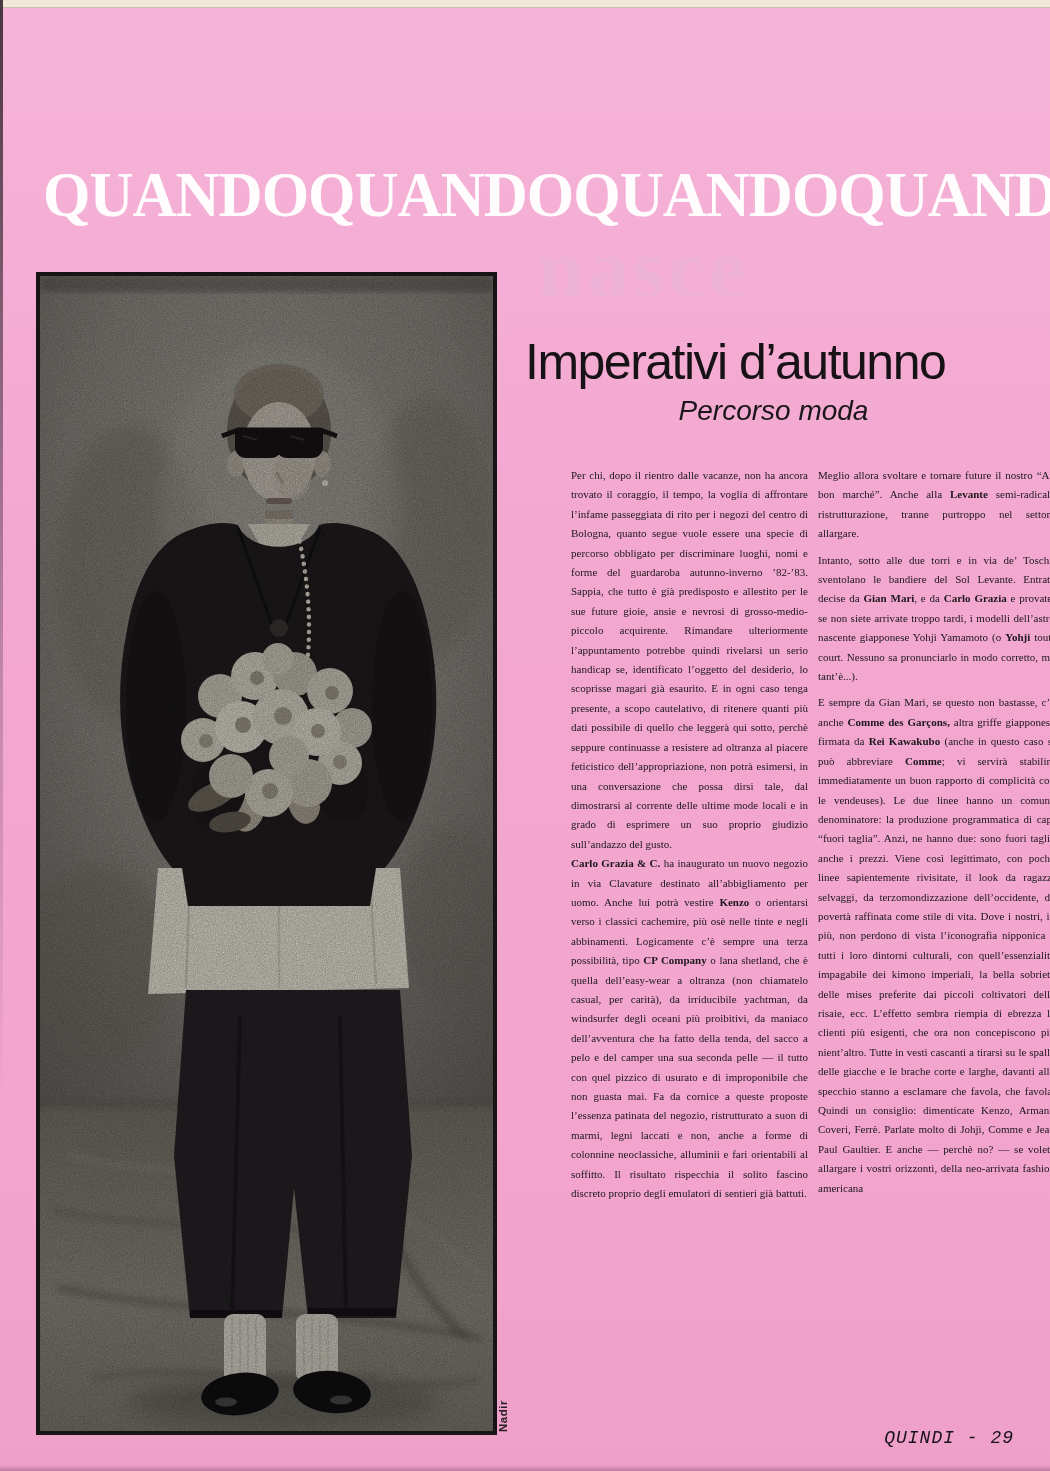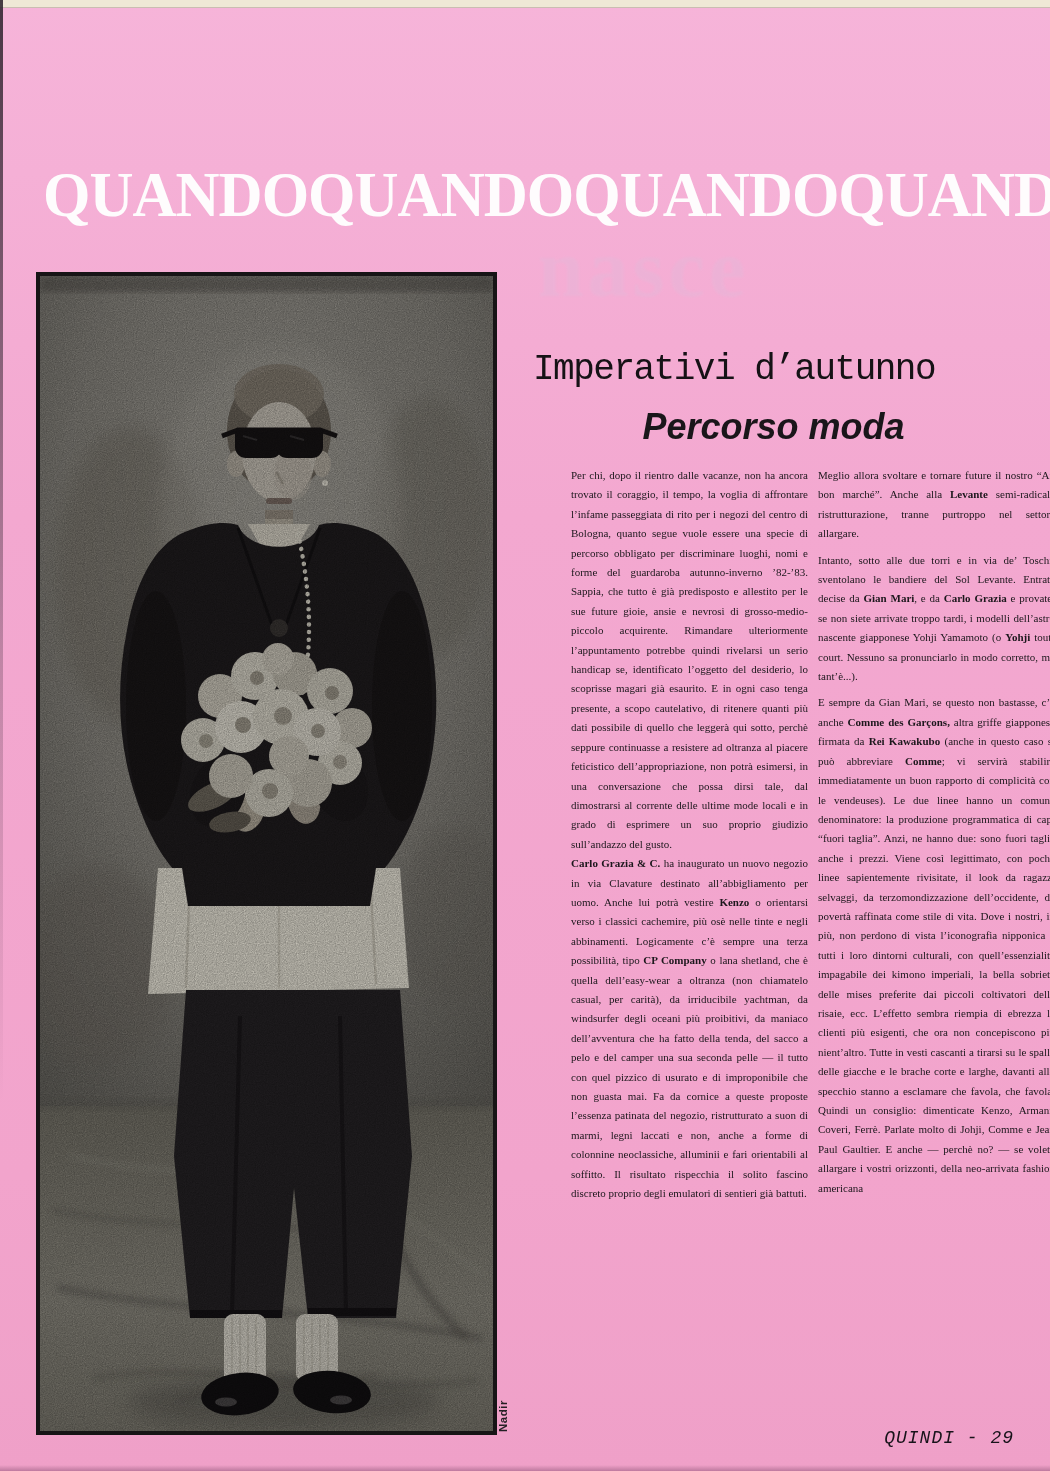--- a/index.html
+++ b/index.html
@@ -17,24 +17,24 @@
   .masthead span{font-family:"Liberation Serif",serif;font-weight:bold;font-size:61px;line-height:66px;
                  color:#fefcfd;transform:scaleY(1.05);letter-spacing:-1px;white-space:nowrap;}
 
   .photo{position:absolute;left:36px;top:272px;width:461px;height:1163px;border:4px solid #171416;box-sizing:border-box;background:#8b8881;}
   .photo svg{display:block;width:453px;height:1155px;}
 
   .credit{position:absolute;left:497px;top:1432px;transform:rotate(-90deg);transform-origin:left top;
           font-family:"Liberation Sans",sans-serif;font-size:11.5px;font-weight:bold;color:#241f24;letter-spacing:.5px;white-space:nowrap;}
 
   .title{position:absolute;left:521px;top:330px;width:505px;}
-  .title h1{margin:12px;font-family:Liberation Mono, monospace;font-size:36px;line-height:56px;font-weight:400;
+  .title h1{margin:4px;font-family:Liberation Sans, sans-serif;font-size:50px;line-height:56px;font-weight:400;
             letter-spacing:-1.5px;color:#161216;white-space:nowrap;}
   .title h2{margin:4px 0 0 0;text-align:center;font-family:"Liberation Sans",sans-serif;font-style:italic;
-            font-size:36px;line-height:34px;font-weight:700;color:#1a161a;}
+            font-size:28px;line-height:34px;font-weight:400;color:#1a161a;}
 
   .col{position:absolute;top:466px;width:237px;font-size:11px;line-height:19.4px;text-align:justify;color:#1c171c;margin-left:44px;}
   .col p{margin:0;}
   .col--gap p{margin:0 0 7px 0;}
   .col .b{font-weight:bold;}
   #col1{left:527px;height:1000px;}
   #col2{left:774px;height:1000px;}
 
   .pagenum{position:absolute;right:36px;top:1428px;font-family:Liberation Mono, monospace;font-style:italic;
            font-size:18px;letter-spacing:1px;color:#18131a;}

